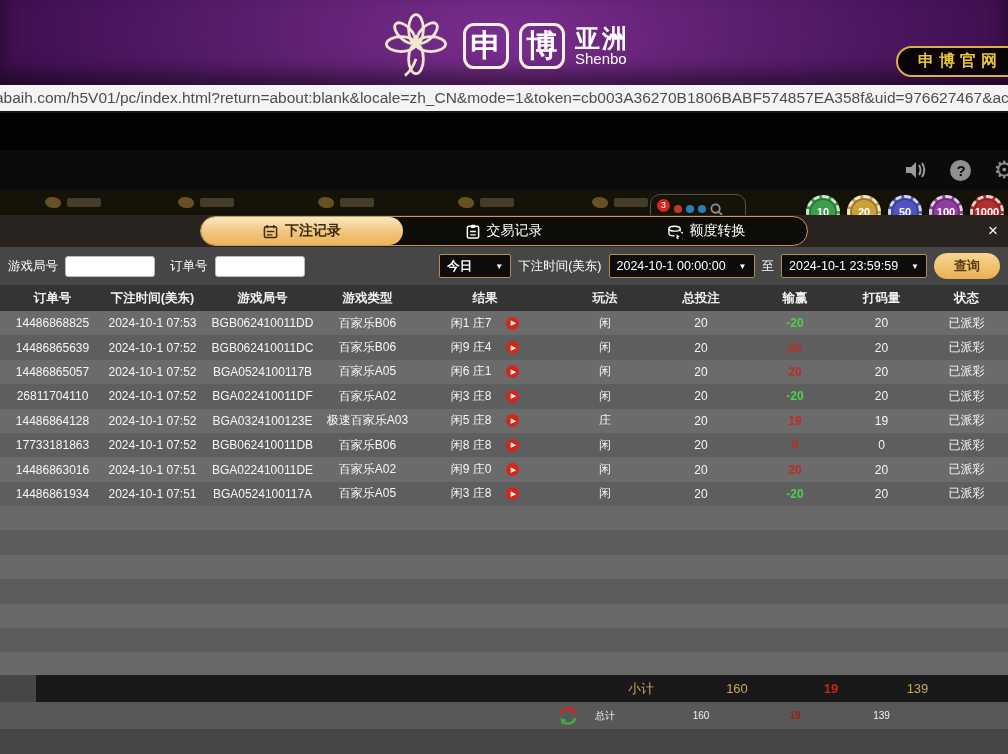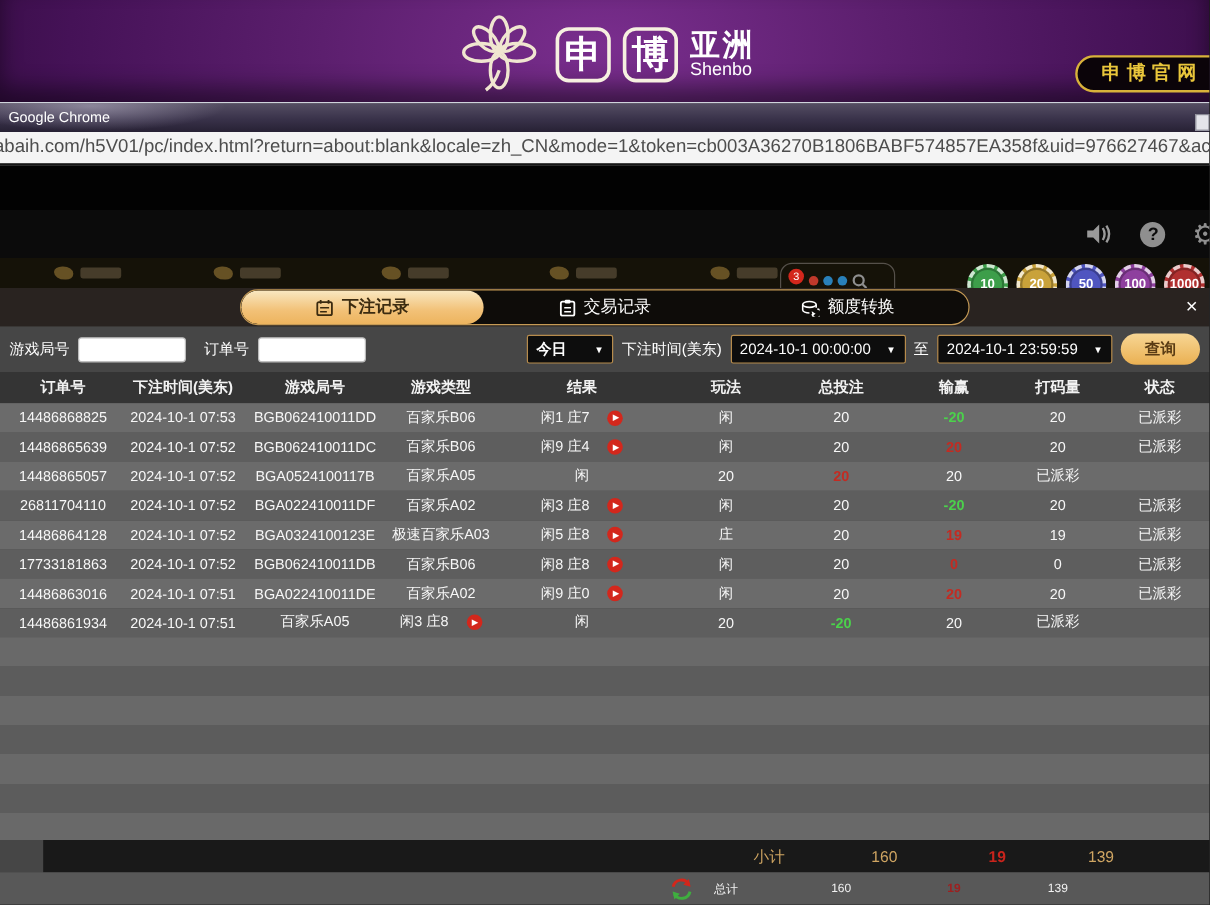--- a/index.html
+++ b/index.html
@@ -135,24 +135,20 @@
       <div class="logo-char">申</div>
       <div class="logo-char">博</div>
       <div class="logo-right">
         <span class="logo-region">亚洲</span>
         <span class="logo-sub">Shenbo</span>
       </div>
     </div>
     <div class="official-btn">申博官网</div>
   </div>
 
-  <div class="chrome-bar">
-    <div class="chrome-title">Google Chrome</div>
-    <div class="win-control"></div>
-  </div>
 
   <div class="url-bar">
     <span class="url-text">abaih.com/h5V01/pc/index.html?return=about:blank&amp;locale=zh_CN&amp;mode=1&amp;token=cb003A36270B1806BABF574857EA358f&amp;uid=976627467&amp;acco</span>
   </div>
 
   <div class="black-strip"></div>
 
   <div class="game-header">
     <span class="gh-icon">
       <svg width="24" height="20" viewBox="0 0 24 20" fill="#9a9a9a">
@@ -308,20 +304,24 @@
     <div class="tcell wl red">20</div>
     <div class="tcell">20</div>
     <div class="tcell">已派彩</div>
   </div>
 
   <div class="trow grid light">
     <div class="tcell">14486865057</div>
     <div class="tcell">2024-10-1 07:52</div>
     <div class="tcell">BGA0524100117B</div>
     <div class="tcell">百家乐A05</div>
+    <div class="tcell result-cell">
+      <span>闲6 庄1</span>
+      <span class="play-icon">▶</span>
+    </div>
     <div class="tcell">闲</div>
     <div class="tcell">20</div>
     <div class="tcell wl red">20</div>
     <div class="tcell">20</div>
     <div class="tcell">已派彩</div>
   </div>
 
   <div class="trow grid dark">
     <div class="tcell">26811704110</div>
     <div class="tcell">2024-10-1 07:52</div>
@@ -382,20 +382,21 @@
     <div class="tcell">闲</div>
     <div class="tcell">20</div>
     <div class="tcell wl red">20</div>
     <div class="tcell">20</div>
     <div class="tcell">已派彩</div>
   </div>
 
   <div class="trow grid dark">
     <div class="tcell">14486861934</div>
     <div class="tcell">2024-10-1 07:51</div>
+    <div class="tcell">BGA0524100117A</div>
     <div class="tcell">百家乐A05</div>
     <div class="tcell result-cell">
       <span>闲3 庄8</span>
       <span class="play-icon">▶</span>
     </div>
     <div class="tcell">闲</div>
     <div class="tcell">20</div>
     <div class="tcell wl green">-20</div>
     <div class="tcell">20</div>
     <div class="tcell">已派彩</div>

